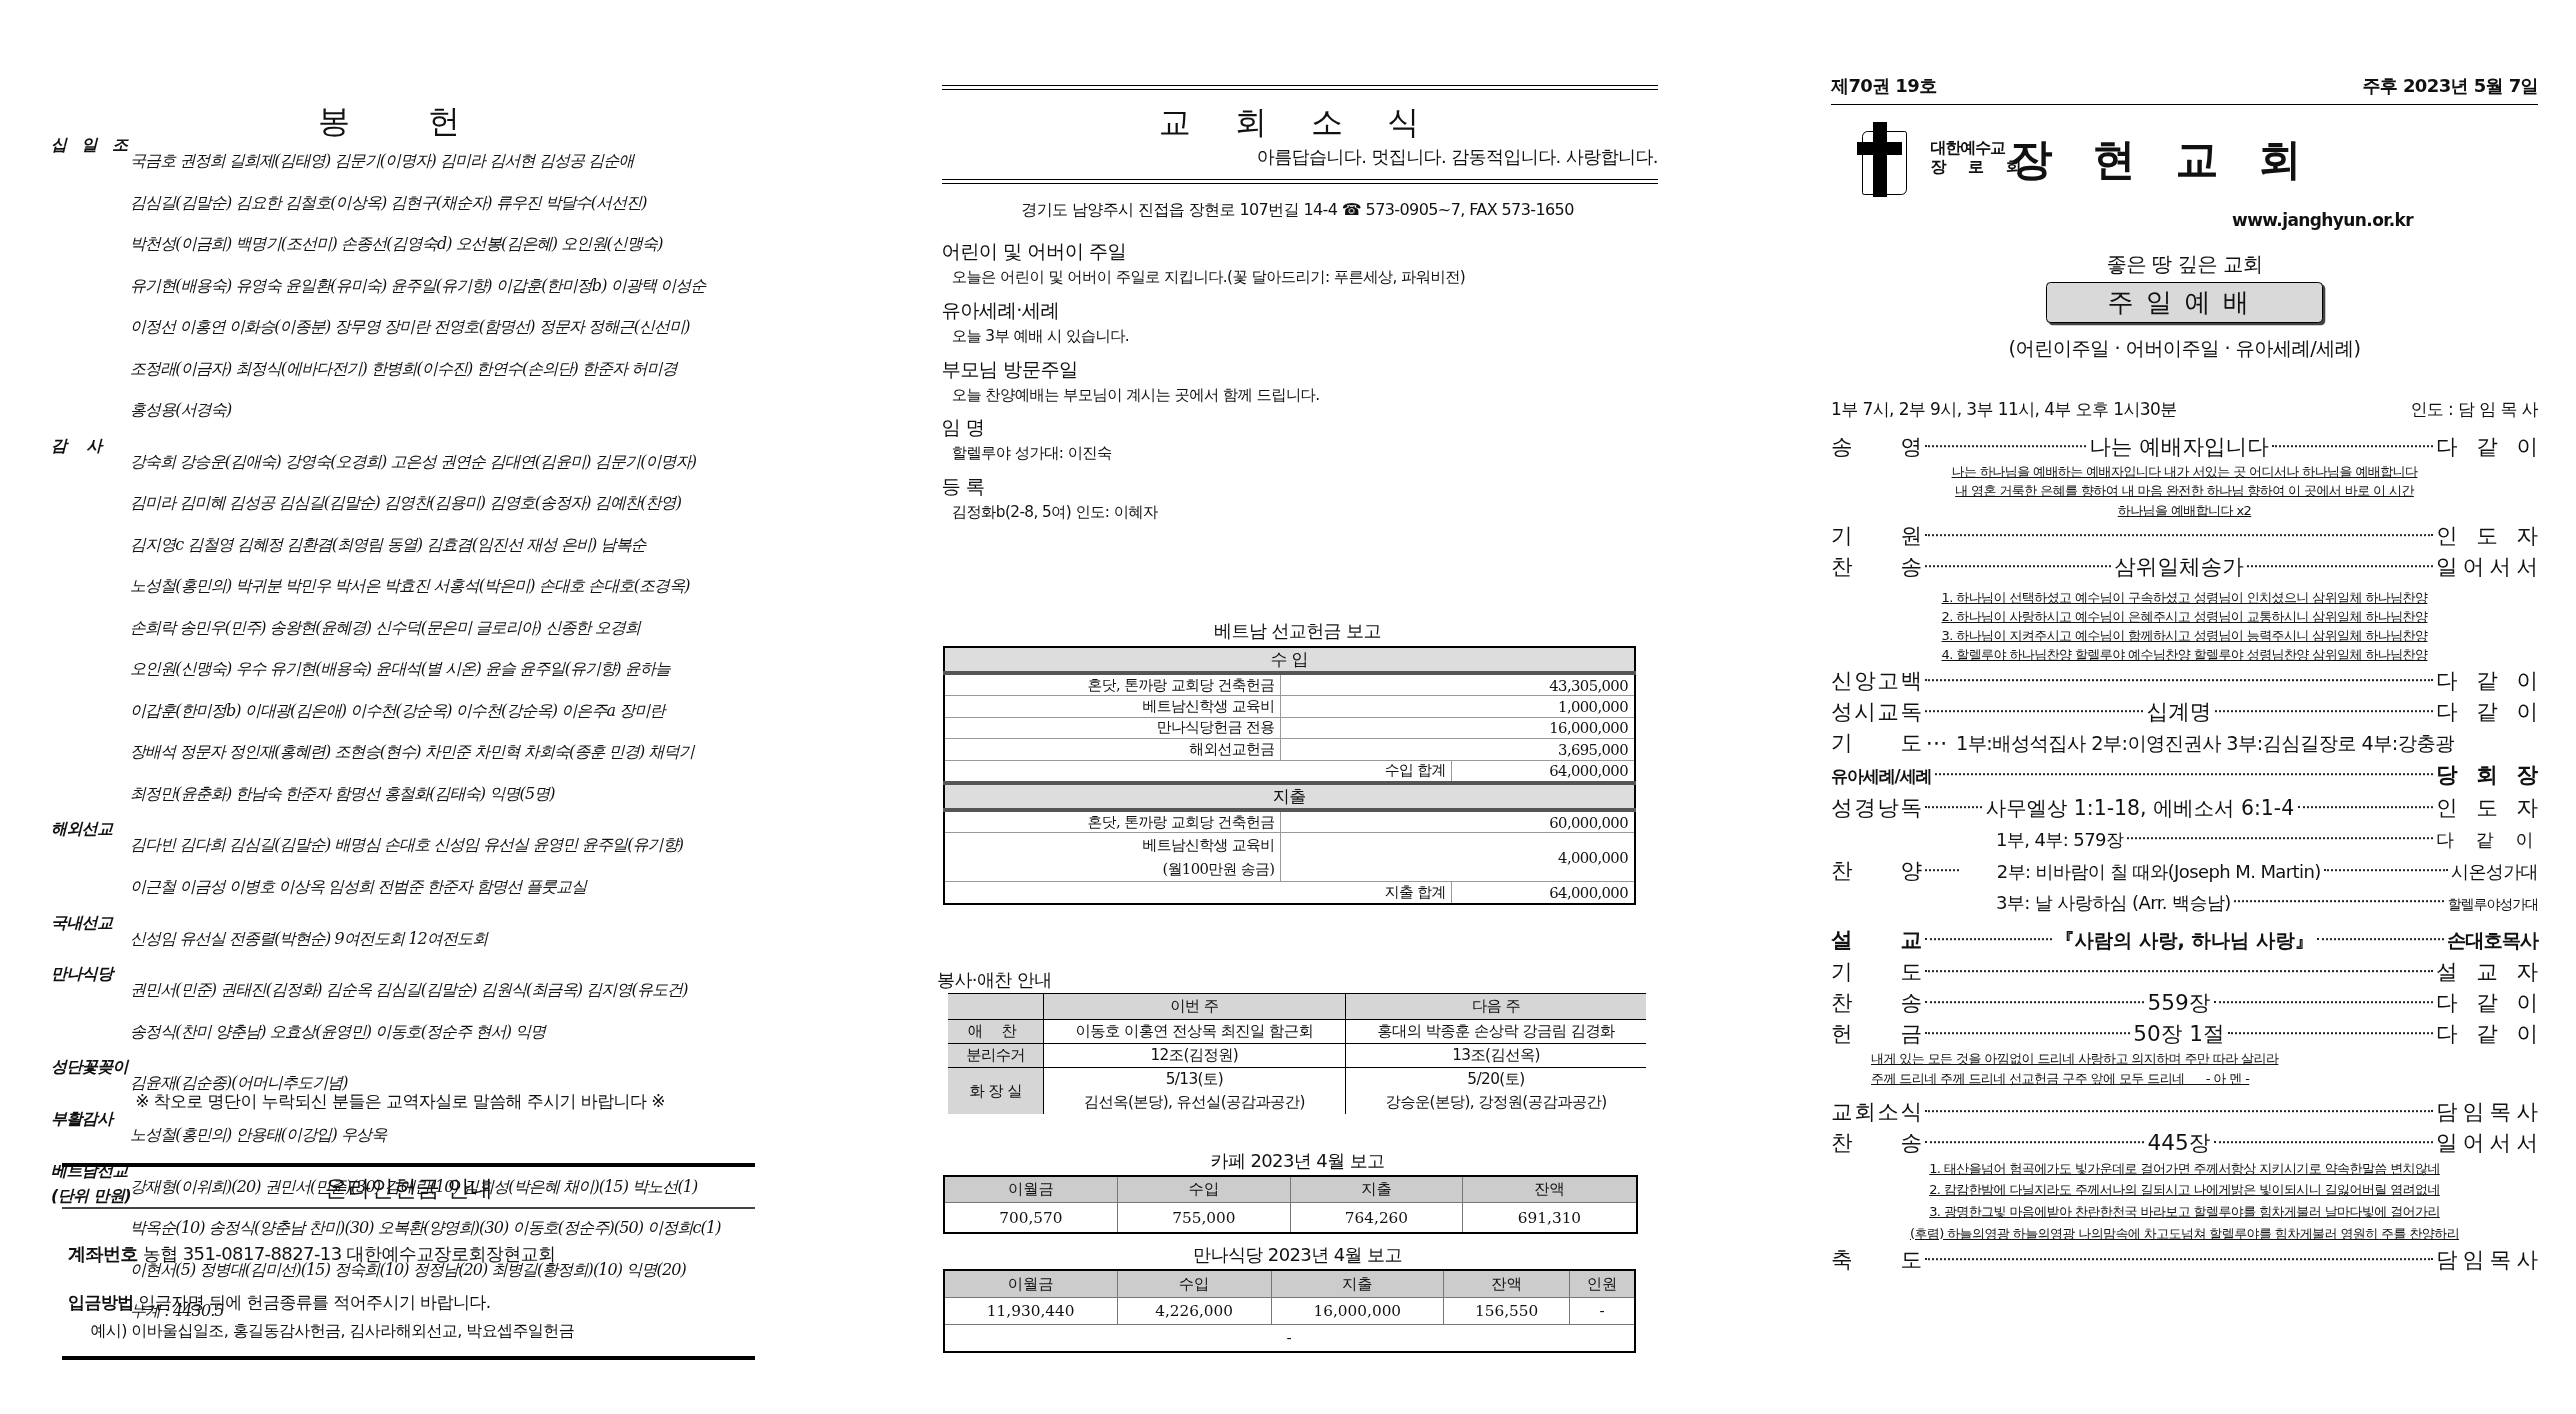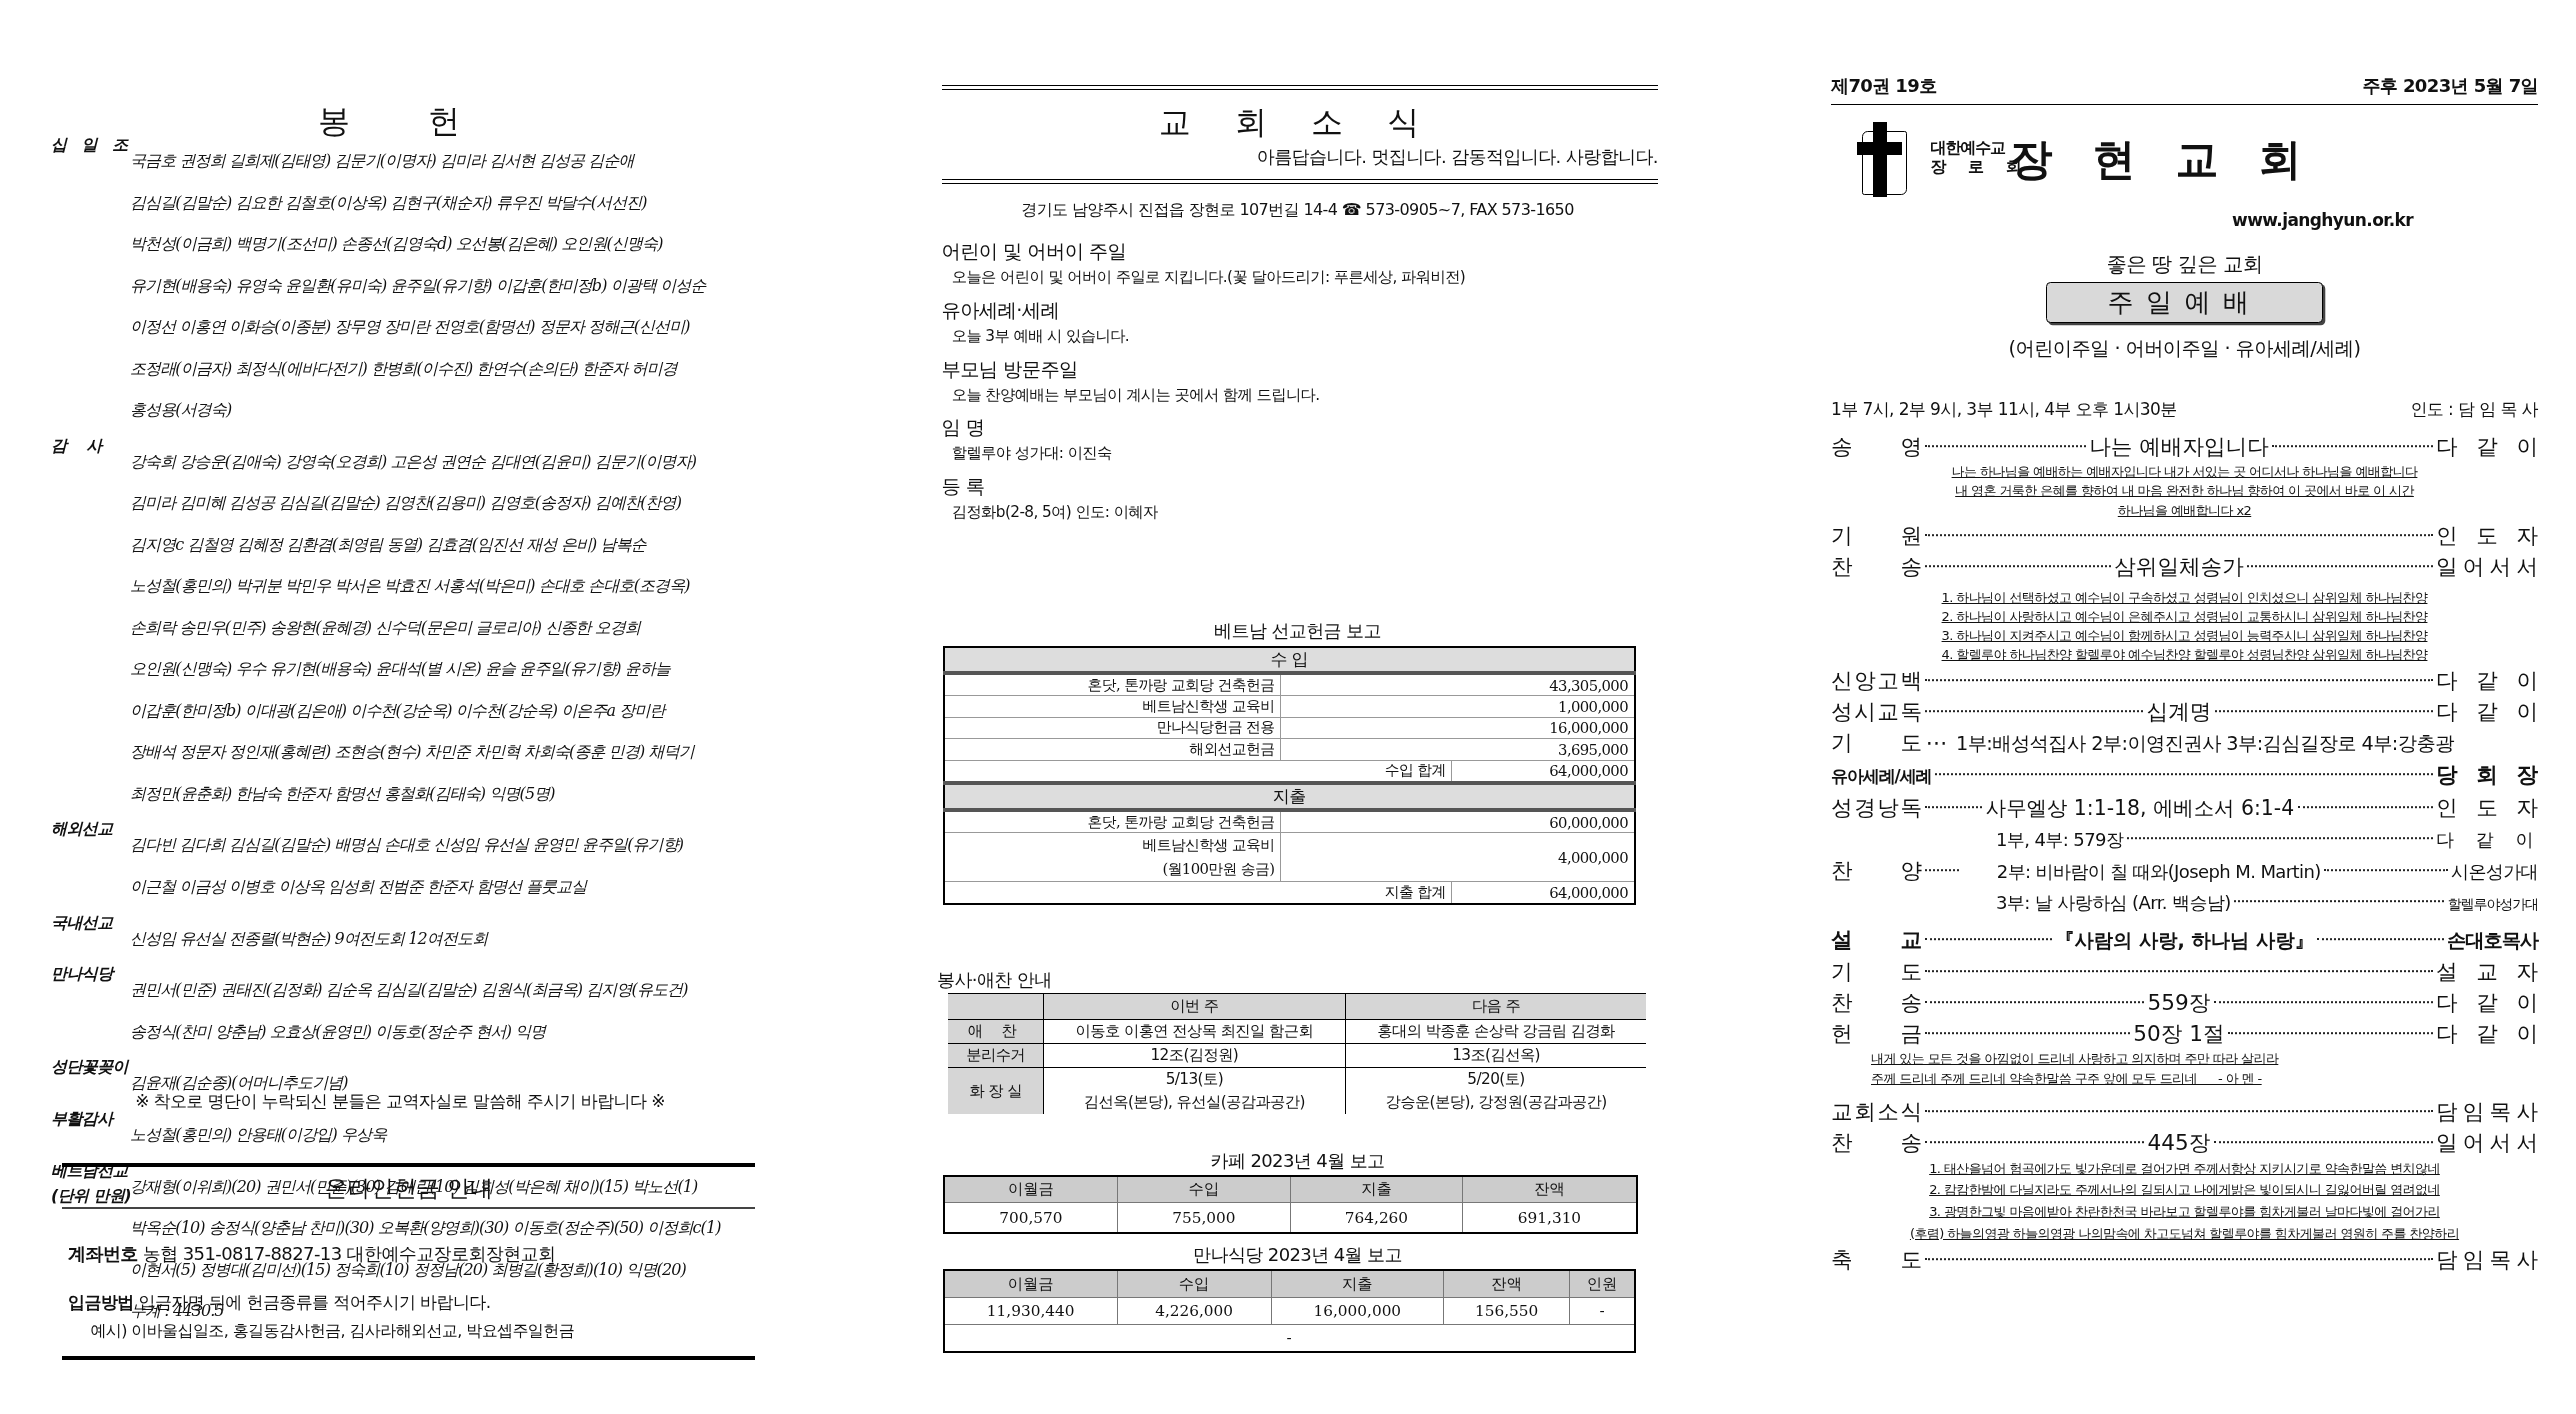--- a/index.html
+++ b/index.html
@@ -557,21 +557,21 @@
       <span class="center">50장 1절</span>
       <span class="dots"></span>
       <span class="who">
           <span>다</span>
           <span>같</span>
           <span>이</span>
         </span>
     </div>
     <div class="lyrics left">
       <div>내게 있는 모든 것을 아낌없이 드리네 사랑하고 의지하며 주만 따라 살리라</div>
-      <div style="white-space:pre;">주께 드리네 주께 드리네 약속한말씀 구주 앞에 모두 드리네      - 아 멘 -</div>
+      <div style="white-space:pre;">주께 드리네 주께 드리네 선교헌금 구주 앞에 모두 드리네      - 아 멘 -</div>
     </div>
 
     <div class="ord" style="margin-top:8px;">
       <span class="k">
           <span>교</span>
           <span>회</span>
           <span>소</span>
           <span>식</span>
         </span>
       <span class="dots"></span>

